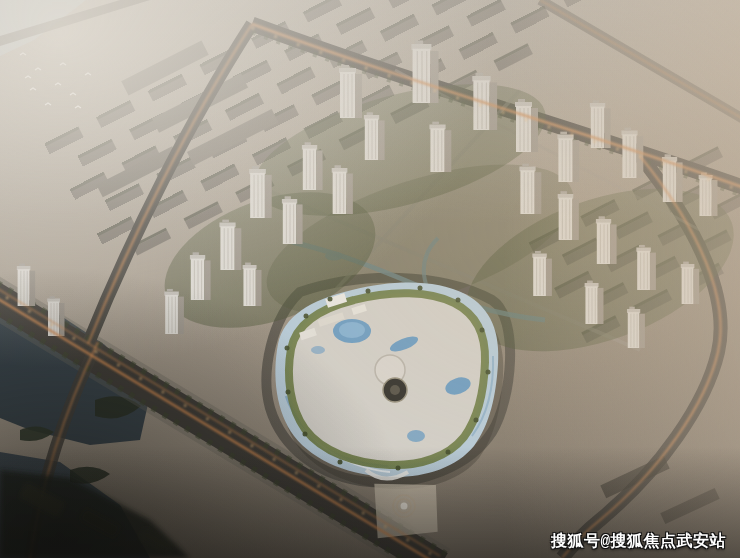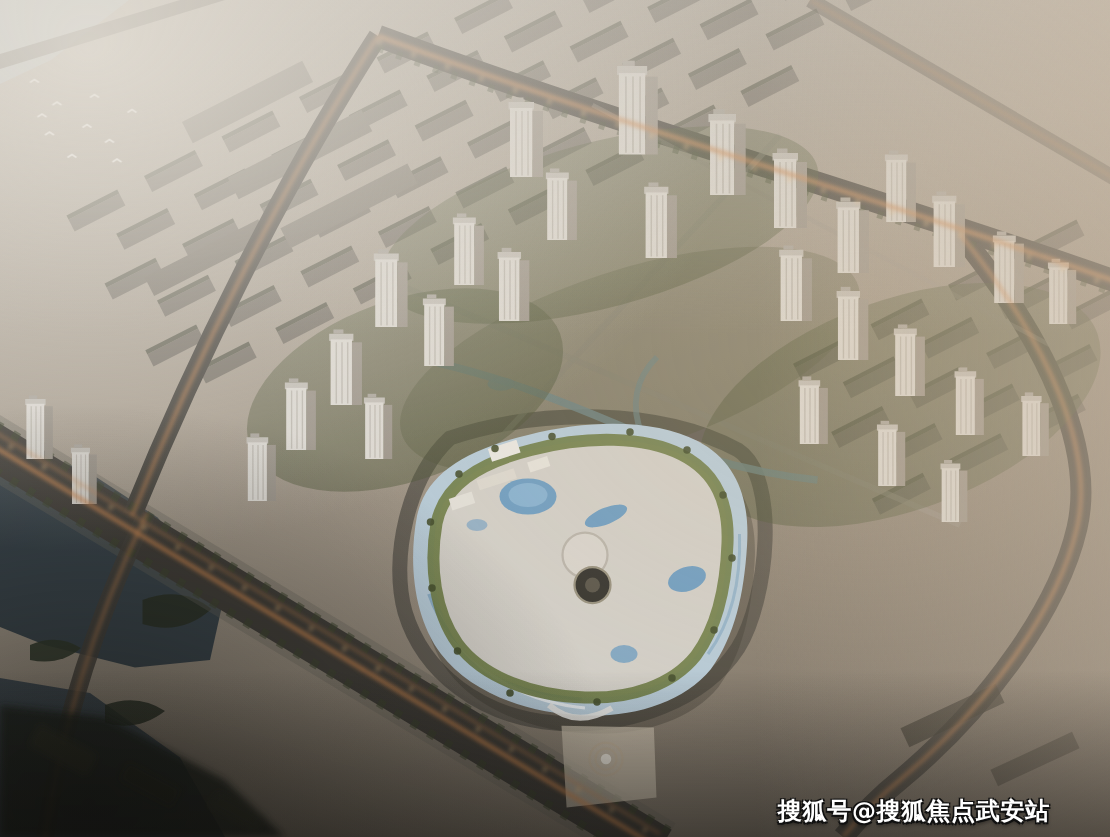--- a/index.html
+++ b/index.html
@@ -3,24 +3,25 @@
 <meta charset="utf-8">
 <style>
   html,body{margin:0;padding:0;background:#000;}
   .stage{
     position:relative;width:740px;height:558px;overflow:hidden;
     background:linear-gradient(160deg,#b6b0a6 0%,#a89e90 40%,#8d8375 70%,#6f675c 100%);
     font-family:"DejaVu Sans","Liberation Sans",sans-serif;
   }
   .stage svg{position:absolute;left:0;top:0;}
   .watermark{
-    position:absolute;right:40px;bottom:6px;
+    position:absolute;right:14px;bottom:6px;
     font-size:16px;font-weight:bold;color:#ffffff;letter-spacing:.5px;
     text-shadow:-1px -1px 0 #111,1px -1px 0 #111,-1px 1px 0 #111,1px 1px 0 #111,0 2px 3px rgba(0,0,0,.65);
     white-space:nowrap;
+    font-family:Liberation Mono, monospace;
   }
 </style>
 </head>
 <body>
 
 <div class="stage">
 <svg width="740" height="558" viewBox="0 0 740 558">
   <defs>
     <filter id="f1" x="-50%" y="-50%" width="200%" height="200%">
           <feGaussianBlur stdDeviation="1.3"></feGaussianBlur>

